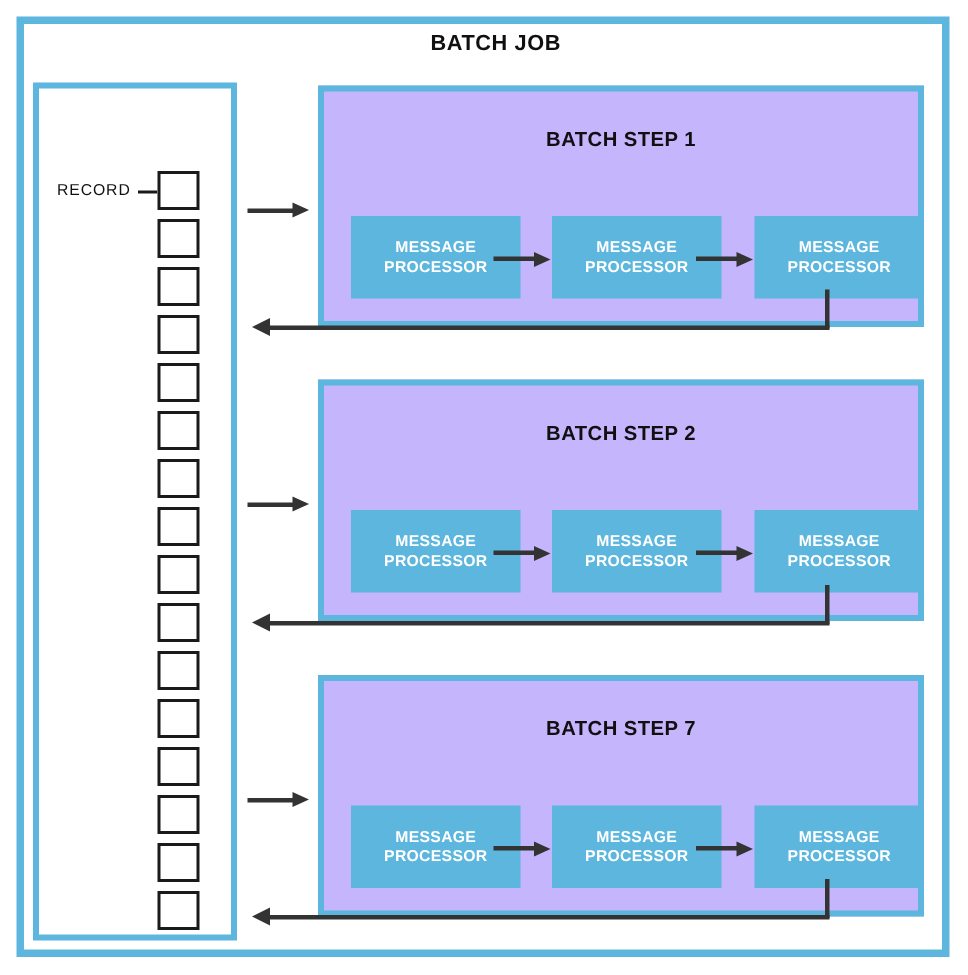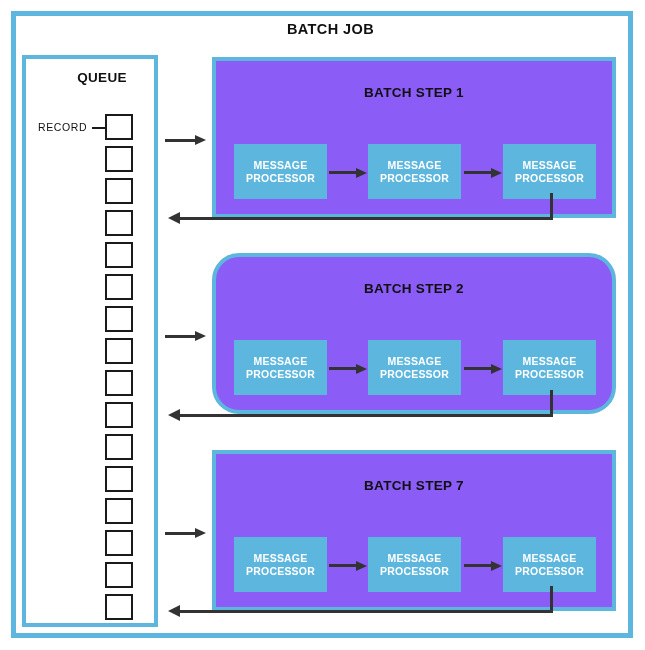--- a/index.html
+++ b/index.html
@@ -112,43 +112,43 @@
   }
 
   
   .batch-step {
     position: absolute;
     left: 212px;
     width: 404px;
     height: 161px;
     box-sizing: border-box;
     border: 4px solid #5db6dd;
-    background: #8b5cf6;
+    background: #c4b5fd;
   }
   .step-1 { top: 57px; }
-  .step-2 { top: 253px; border-radius: 27px; }
+  .step-2 { top: 253px; }
   .step-3 { top: 450px; }
 
   .step-title {
     position: absolute;
     left: 0;
     top: 24px;
     width: 100%;
     text-align: center;
     font-size: 13.5px;
     font-weight: bold;
     letter-spacing: 0.3px;
     color: #101010;
   }
 
   
   .processor {
     position: absolute;
     top: 83px;
-    width: 93px;
+    width: 113px;
     height: 55px;
     background: #5db6dd;
     display: flex;
     flex-direction: column;
     align-items: center;
     justify-content: center;
     color: #ffffff;
     font-size: 10.5px;
     font-weight: bold;
     letter-spacing: 0.2px;
@@ -244,21 +244,20 @@
 </style>
 </head>
 <body>
 
 <div id="canvas">
 
   <div class="batch-job-box"></div>
   <div class="batch-job-title"><span>BATCH JOB</span></div>
 
   <div class="queue-panel"></div>
-  <div class="queue-title"><span>QUEUE</span></div>
 
   <div class="record-label">RECORD</div>
   <div class="record-leader"></div>
 
   <div class="record-stack">
     <div class="record-box"></div>
     <div class="record-box"></div>
     <div class="record-box"></div>
     <div class="record-box"></div>
     <div class="record-box"></div>

